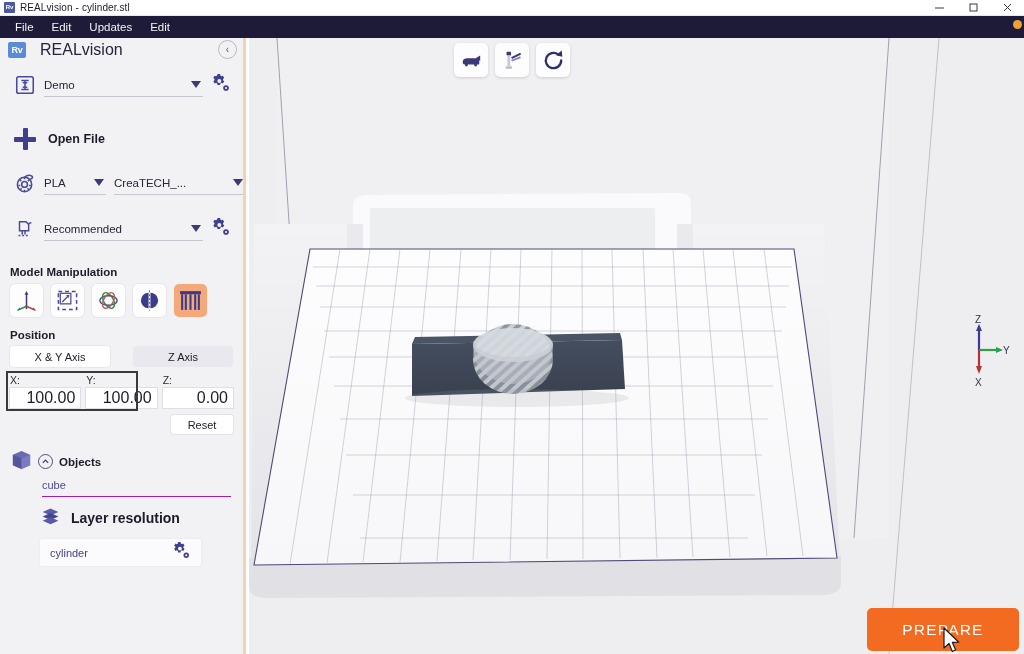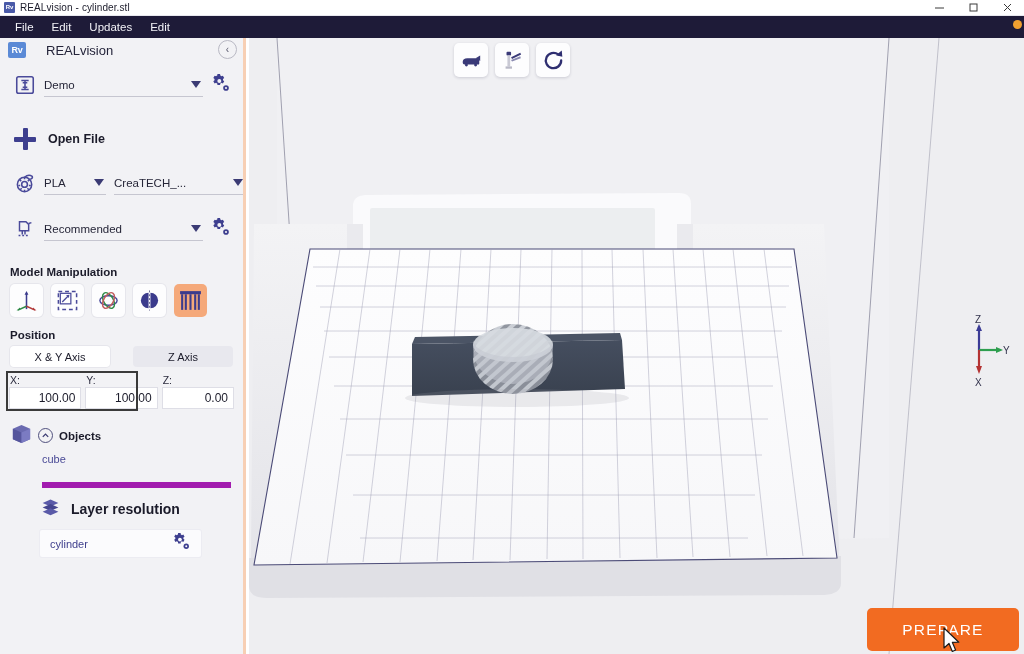--- a/index.html
+++ b/index.html
@@ -47,21 +47,21 @@
   }
   .sb-header {
     height: 24px; display: flex; align-items: center; padding: 0 8px;
     position: relative;
   }
   .sb-logo {
     width: 18px; height: 16px; background: #5b8ad6; color: #fff;
     font-size: 9px; font-weight: bold; text-align: center; line-height: 16px;
     border-radius: 2px; letter-spacing: -0.3px;
   }
-  .sb-brand { margin-left: 20px; font-size: 13px; color: #24243a; }
+  .sb-brand { margin-left: 14px; font-size: 16px; color: #24243a; }
   .collapse-btn {
     position: absolute; right: 6px; top: 2px; width: 19px; height: 19px;
     border: 1px solid #b9b9c4; border-radius: 50%; background: #f2f2f5;
     color: #55556a; font-size: 10px; line-height: 17px; text-align: center;
     cursor: pointer;
   }
 
   .row { display: flex; align-items: center; padding: 0 10px; }
   .row-icon { width: 30px; flex: 0 0 30px; display: flex; align-items: center;
               justify-content: center; }
@@ -119,21 +119,21 @@
   }
   .axis-tab.on { background: #ffffff; box-shadow: 0 0 0 1px #e6e6ec; }
   .axis-tab.off { background: #e8e8ee; }
 
   .coord-area { position: relative; margin-top: 7px; padding: 0 10px; }
   .coord-grid { display: flex; gap: 6px; }
   .coord-cell { flex: 1; }
   .coord-lbl { font-size: 10.5px; color: #2b2b3d; margin-bottom: 2px; }
   .coord-inp {
     width: 100%; height: 20px; background: #ffffff; border: none;
-    box-shadow: 0 0 0 1px #dedee6; font-size: 12px; color: #1b1b2a;
+    box-shadow: 0 0 0 1px #dedee6; font-size: 16px; color: #1b1b2a;
     text-align: right; padding-right: 5px; font-family: "Liberation Sans", sans-serif;
   }
   .focus-box {
     position: absolute; left: 6px; top: -3px; width: 132px; height: 40px;
     border: 2px solid #3a3a3a; pointer-events: none;
   }
   .reset-row { display: flex; justify-content: flex-end; padding: 0 10px; margin-top: 7px; }
   .reset-btn {
     width: 62px; height: 19px; background: #ffffff; box-shadow: 0 0 0 1px #e2e2ea;
     border-radius: 3px; font-size: 11px; color: #1b1b2a; cursor: pointer;
@@ -144,22 +144,22 @@
   .grp-icon { width: 28px; flex: 0 0 28px; }
   .grp-toggle {
     width: 15px; height: 15px; border: 1px solid #50507e; border-radius: 50%;
     display: flex; align-items: center; justify-content: center;
     margin-right: 6px; cursor: pointer;
   }
   .grp-name { font-size: 11.5px; font-weight: bold; color: #1b1b2a; }
 
   .obj-item {
     margin-left: 42px; margin-right: 12px; margin-top: 4px;
-    font-size: 11px; color: #4a4a96; padding-bottom: 17px;
-    border-bottom: 6px solid #a21caf; cursor: pointer;
+    font-size: 11px; color: #4a4a96; padding-bottom: 5px;
+    border-bottom: 1px solid #a21caf; cursor: pointer;
   }
   .mod-item { display: flex; align-items: center; margin-left: 40px; margin-top: 8px; }
   .mod-label { font-size: 14px; font-weight: bold; color: #1b1b2a; margin-left: 10px; }
   .mesh-card {
     margin: 9px 42px 0 40px; height: 27px; background: #fbfbfd;
     box-shadow: 0 0 0 1px #ececf2; border-radius: 2px;
     display: flex; align-items: center; padding: 0 10px; cursor: pointer;
   }
   .mesh-name { font-size: 11px; color: #3e3e8c; font-weight: 500; }
   .mesh-gear { margin-left: auto; }
@@ -382,20 +382,23 @@
           <input class="coord-inp" value="100.00" style="">
         </div>
         <div class="coord-cell">
           <div class="coord-lbl">Z:</div>
           <input class="coord-inp" value="0.00" style="">
         </div>
       </div>
       <div class="focus-box"></div>
     </div>
 
+    <div class="reset-row">
+      <div class="reset-btn">Reset</div>
+    </div>
 
     <div class="grp">
       <div class="grp-icon">
         <svg width="23" height="23" viewBox="0 0 24 24">
           <polygon points="3,7 12,3 21,7 21,18 12,22 3,18" fill="#6a6ab0"></polygon>
           <polygon points="3,7 12,11 12,22 3,18" fill="#55559c"></polygon>
           <polygon points="12,11 21,7 21,18 12,22" fill="#7b7bc2"></polygon>
         </svg>
       </div>
       <div class="grp-toggle">

